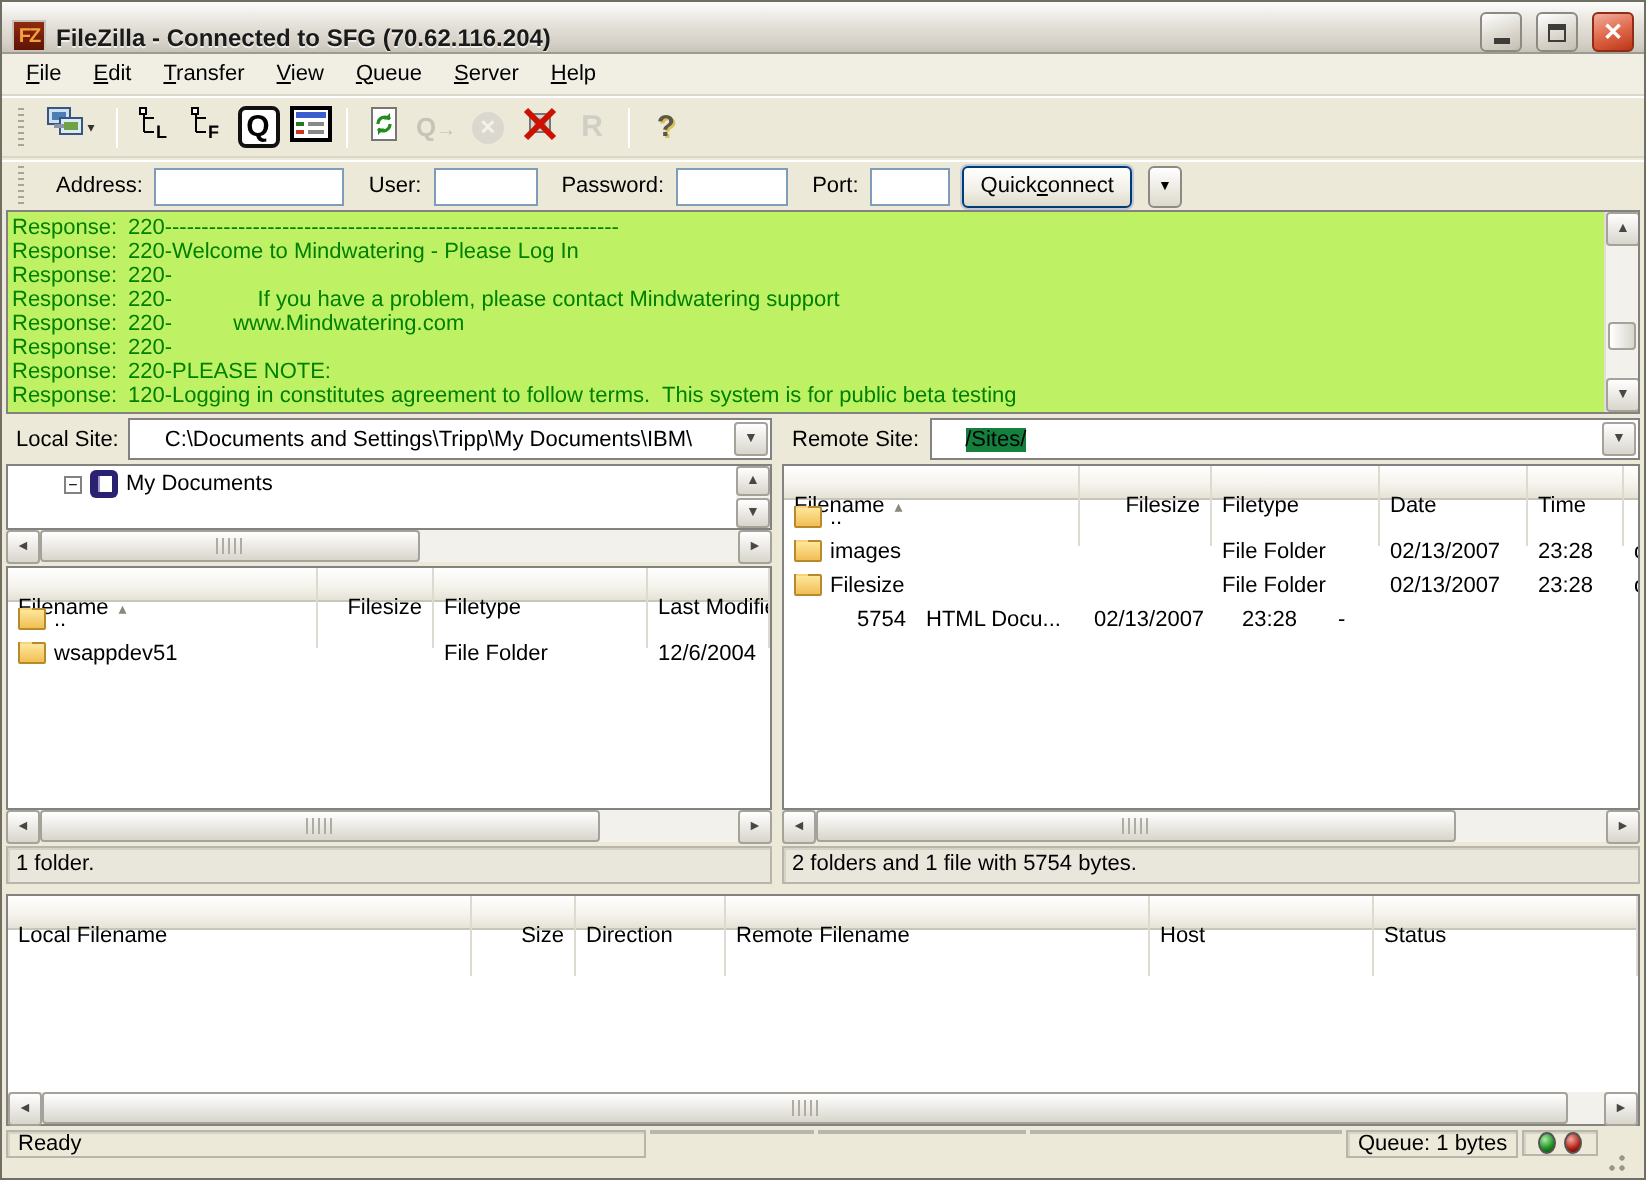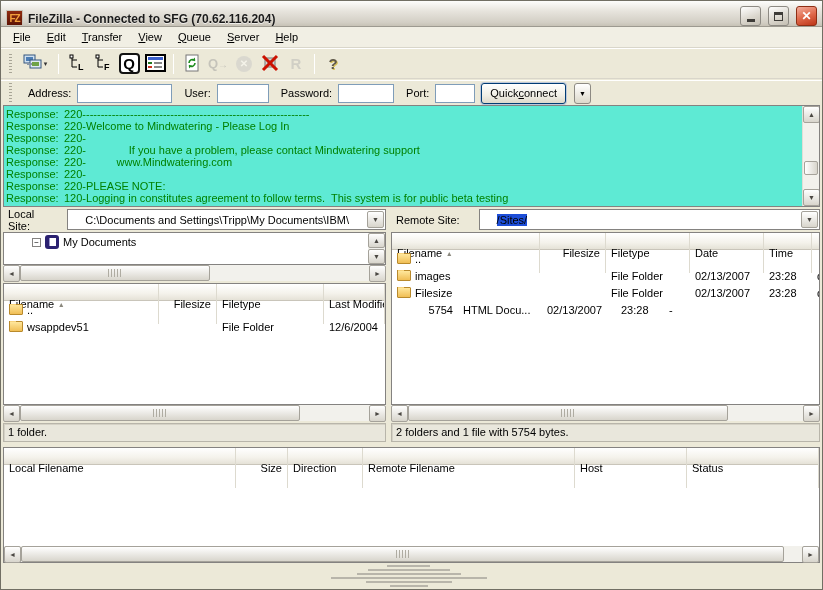--- a/index.html
+++ b/index.html
@@ -54,44 +54,44 @@
   .qc-input { height:19px; border:1px solid #7F9DB9; background:#fff; font:11px "Liberation Sans",sans-serif; padding:0 2px; }
   .w-addr{width:95px}.w-user{width:52px}.w-pass{width:56px}.w-port{width:40px}
   .qc-btn { height:21px; padding:0 8px; border:1px solid #003C74; border-radius:3px;
     background:linear-gradient(#FFFFFF,#F0EEE5 60%,#DDD9CB); box-shadow:0 0 0 1px #7A96DF66;
     font:11px "Liberation Sans",sans-serif; }
   .qc-btn u { text-decoration:underline; }
   .qc-dd { width:17px; height:21px; border:1px solid #8D8A83; border-radius:3px; margin-left:2px;
     background:linear-gradient(#FFFFFF,#DDD9CB); display:flex; align-items:center; justify-content:center; font-size:7px; }
   
   .log { position:absolute; top:104px; left:2px; right:2px; height:102px;
-    background:#5eead4; border:1px solid #848280; overflow:hidden; }
+    background:#bef264; border:1px solid #848280; overflow:hidden; }
   .log-lines { position:absolute; top:2px; left:2px; right:18px; bottom:0; overflow:hidden; }
   .log-line { display:flex; height:12px; line-height:12px; color:#008000; }
   .log-prefix { width:58px; flex:none; }
   .log-text { white-space:pre; }
   .vscroll { position:absolute; top:0; right:0; width:17px; bottom:0; background:#F2F1EC;
     border-left:1px solid #E0DED6; }
   .scroll-btn { width:17px; height:17px; border:1px solid #A5A29A; border-radius:2px;
     background:linear-gradient(#FFFFFF,#D8D5CC); color:#4A4742; font-size:7px;
     display:flex; align-items:center; justify-content:center; }
   .vscroll .sb-top{position:absolute;top:0}
   .vscroll .sb-bot{position:absolute;bottom:0}
   .vthumb { position:absolute; left:1px; right:1px; height:14px; border:1px solid #A5A29A; border-radius:2px;
     background:linear-gradient(90deg,#FFFFFF,#D8D5CC); }
   
   .mid { position:absolute; top:208px; left:2px; right:2px; height:236px; }
   .panel-left { position:absolute; left:0; top:0; width:383px; height:236px; }
   .panel-right { position:absolute; left:388px; right:0; top:0; height:236px; }
   .splitter { position:absolute; left:383px; width:5px; top:0; bottom:0; background:#ECE9D8; }
-  .sitebar { position:absolute; top:0; left:0; right:0; height:21px; display:flex; align-items:center;gap:14px; }
+  .sitebar { position:absolute; top:0; left:0; right:0; height:21px; display:flex; align-items:center; }
   .site-label { padding:0 5px; }
   .combo { flex:1; height:21px; border:1px solid #848280; background:#fff; display:flex; align-items:center; }
   .combo-text { flex:1; padding:0 17px; white-space:nowrap; overflow:hidden; }
-  .combo-text .sel { background:#1d4ed8; }
+  .combo-text .sel { background:#15803d; }
   .combo-btn { width:17px; height:17px; margin:1px; border:1px solid #A5A29A; border-radius:2px;
     background:linear-gradient(#FFFFFF,#D8D5CC); font-size:7px; color:#4A4742;
     display:flex; align-items:center; justify-content:center; }
   .treebox { position:absolute; top:23px; left:0; right:0; height:33px; background:#fff; border:1px solid #848280; }
   .tree-row { display:flex; align-items:center; height:16px; margin:1px 0 0 28px; gap:4px; }
   .expand-box { width:9px; height:9px; border:1px solid #848280; background:#fff; font-size:8px; line-height:7px;
     text-align:center; color:#000; }
   .mydocs-icon { width:14px; height:14px; border-radius:3px; background:#2B2171; position:relative; }
   .mydocs-icon::after { content:""; position:absolute; left:4px; top:3px; width:6px; height:8px; background:#fff;
     box-shadow:inset 0 2px 0 0 #fff, inset 0 -1px 0 0 #fff; border-left:1px solid #9a95c9; }
@@ -118,21 +118,21 @@
   .icon-html::before { content:""; position:absolute; top:1px; left:1px; right:1px; height:3px; background:#3A5FCD; }
   .icon-html::after { content:""; position:absolute; top:6px; left:2px; width:3px; height:3px; background:#CC3322;
     box-shadow:4px 0 0 #22771f, 0 4px 0 #777; }
   .name-cell { display:flex; align-items:center; }
   .liststatus { position:absolute; left:0; right:0; height:19px; top:214px;
     border:1px solid #B8B5AA; background:#E9E7DC; padding:2px 4px; box-shadow:inset 1px 1px 0 #d5d2c6; }
   
   .queue { position:absolute; top:446px; left:2px; right:2px; height:116px; background:#fff; border:1px solid #848280; }
   .queue .hscroll { bottom:0; }
   
-  .statusbar { position:absolute; bottom:2px; left:2px; right:8px; height:22px; display:flex; gap:2px; align-items:center;flex-direction:column; }
+  .statusbar { position:absolute; bottom:2px; left:2px; right:8px; height:22px; display:flex; gap:2px; align-items:flex-start; }
   .sb-panel { border:1px solid #B8B5AA; box-shadow:inset 1px 1px 0 #d5d2c6; background:#ECE9D8;
     display:flex; align-items:center; padding:0 5px; white-space:nowrap; overflow:hidden; }
   .lamp { width:11px; height:11px; border-radius:50%; border:1px solid #555; margin:0 2px; }
   .lamp-green { background:radial-gradient(circle at 35% 30%, #A6EFA6, #1E8C1E 60%, #073F07); }
   .lamp-red { background:radial-gradient(circle at 35% 30%, #F3A9A0, #B01E12 60%, #4A0602); }
   .resize-grip { width:13px; align-self:flex-end; height:13px;
     background:
       radial-gradient(circle at 10px 10px,#9a968a 1.2px,transparent 1.5px),
       radial-gradient(circle at 10px 5px,#9a968a 1.2px,transparent 1.5px),
       radial-gradient(circle at 5px 10px,#9a968a 1.2px,transparent 1.5px); }

